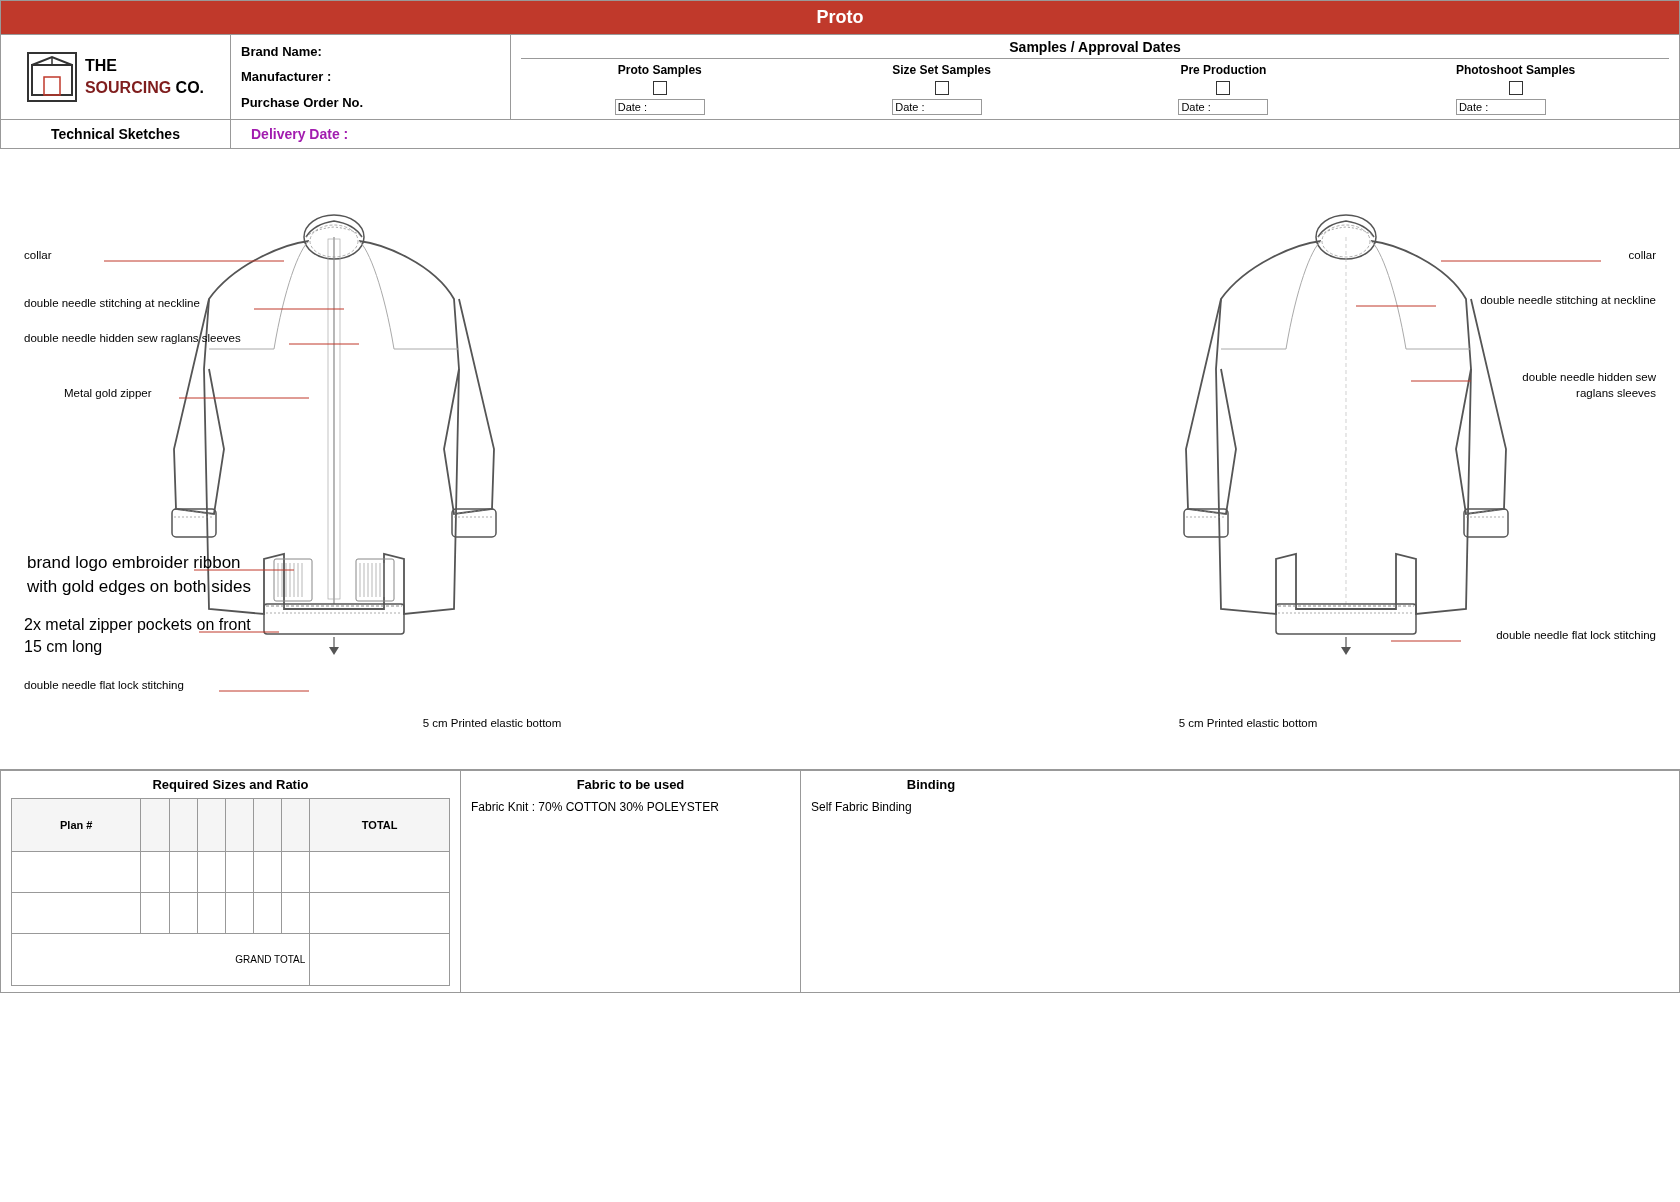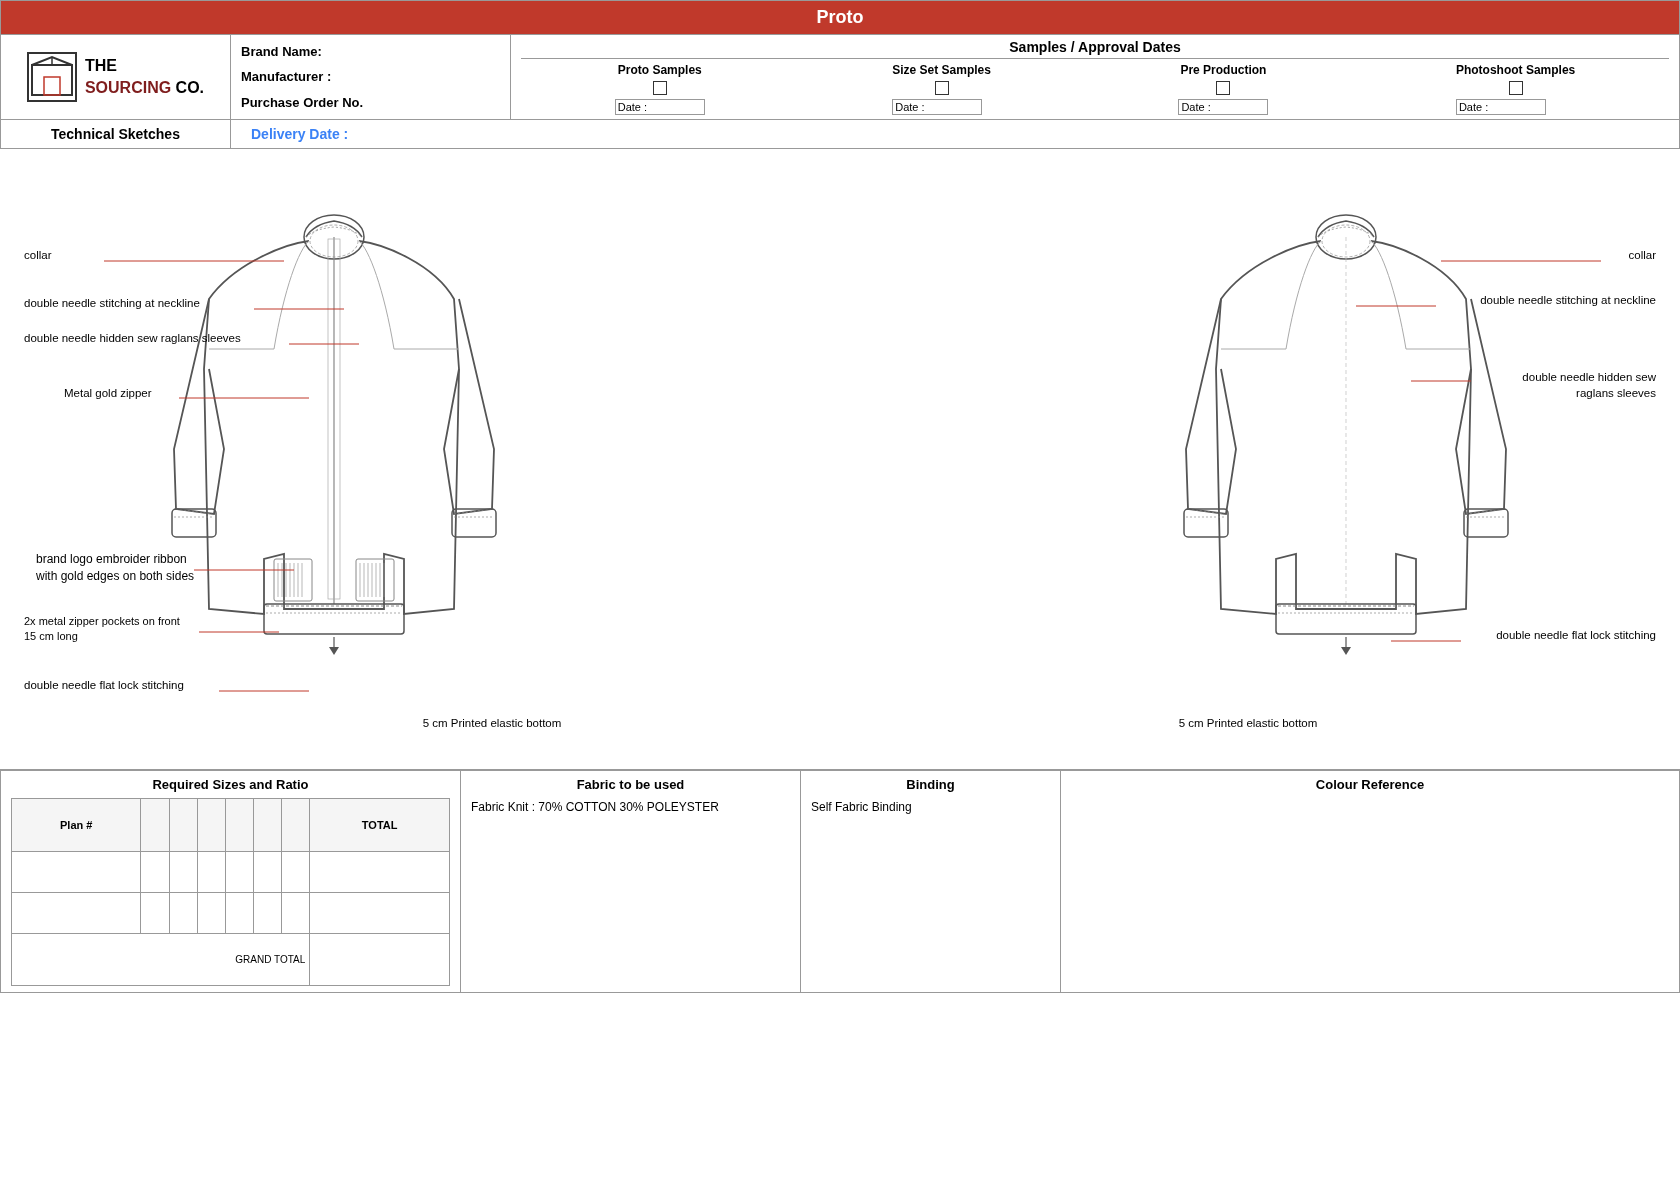--- a/index.html
+++ b/index.html
@@ -250,21 +250,21 @@
             </div>
         </div>
       </div>
     </div>
   </div>
 </div>
 
 <div class="tech-row">
   <div class="tech-label">Technical Sketches</div>
   <div class="delivery-cell">
-    <span style="color:#3b82f6; font-weight:bold;">Delivery Date :</span>
+    <span style="color:#a21caf; font-weight:bold;">Delivery Date :</span>
   </div>
 </div>
 
 <div class="sketch-area">
 
   <div style="position:relative; flex:1; display:flex; flex-direction:column; align-items:center;">
 
     <div style="position:absolute; left:0; top:80px; font-size:11.5px;">collar</div>
     <svg style="position:absolute; left:80px; top:91px;" width="180" height="2">
         <line x1="0" y1="1" x2="180" y2="1" stroke="#c0392b" stroke-width="1"></line>
@@ -278,26 +278,26 @@
     <div style="position:absolute; left:0; top:163px; font-size:11.5px;">double needle hidden sew raglans sleeves</div>
     <svg style="position:absolute; left:265px; top:174px;" width="70" height="2">
         <line x1="0" y1="1" x2="70" y2="1" stroke="#c0392b" stroke-width="1"></line>
       </svg>
 
     <div style="position:absolute; left:40px; top:218px; font-size:11.5px;">Metal gold zipper</div>
     <svg style="position:absolute; left:155px; top:228px;" width="130" height="2">
         <line x1="0" y1="1" x2="130" y2="1" stroke="#c0392b" stroke-width="1"></line>
       </svg>
 
-    <div style="position:absolute; left:12px; top:382px; font-size:12px; line-height:1.4;">brand logo embroider ribbon<br>with gold edges on both sides</div>
+    <div style="position:absolute; left:3px; top:382px; font-size:17px; line-height:1.4;">brand logo embroider ribbon<br>with gold edges on both sides</div>
     <svg style="position:absolute; left:170px; top:400px;" width="100" height="2">
         <line x1="0" y1="1" x2="100" y2="1" stroke="#c0392b" stroke-width="1"></line>
       </svg>
 
-    <div style="position:absolute; left:0; top:445px; font-size:11px; line-height:1.4;">2x metal zipper pockets on front<br>15 cm long</div>
+    <div style="position:absolute; left:0; top:445px; font-size:16px; line-height:1.4;">2x metal zipper pockets on front<br>15 cm long</div>
     <svg style="position:absolute; left:175px; top:462px;" width="80" height="2">
         <line x1="0" y1="1" x2="80" y2="1" stroke="#c0392b" stroke-width="1"></line>
       </svg>
 
     <div style="position:absolute; left:0; top:510px; font-size:11.5px;">double needle flat lock stitching</div>
     <svg style="position:absolute; left:195px; top:521px;" width="90" height="2">
         <line x1="0" y1="1" x2="90" y2="1" stroke="#c0392b" stroke-width="1"></line>
       </svg>
 
     <svg class="jacket-svg" width="380" height="520" viewBox="0 0 380 520" style="margin-left:120px;">
@@ -474,16 +474,13 @@
   <div class="bottom-cell fabric-section">
     <div class="bottom-cell-title">Fabric to be used</div>
     <div style="font-size:12px; margin-top:8px;">Fabric Knit :  70% COTTON 30% POLEYSTER</div>
   </div>
 
   <div class="bottom-cell binding-section">
     <div class="bottom-cell-title">Binding</div>
     <div style="font-size:12px; margin-top:8px;">Self Fabric Binding</div>
   </div>
 
-  <div class="bottom-cell colour-section">
-    <div class="bottom-cell-title">Colour Reference</div>
-  </div>
 </div>
 
 </body></html>

